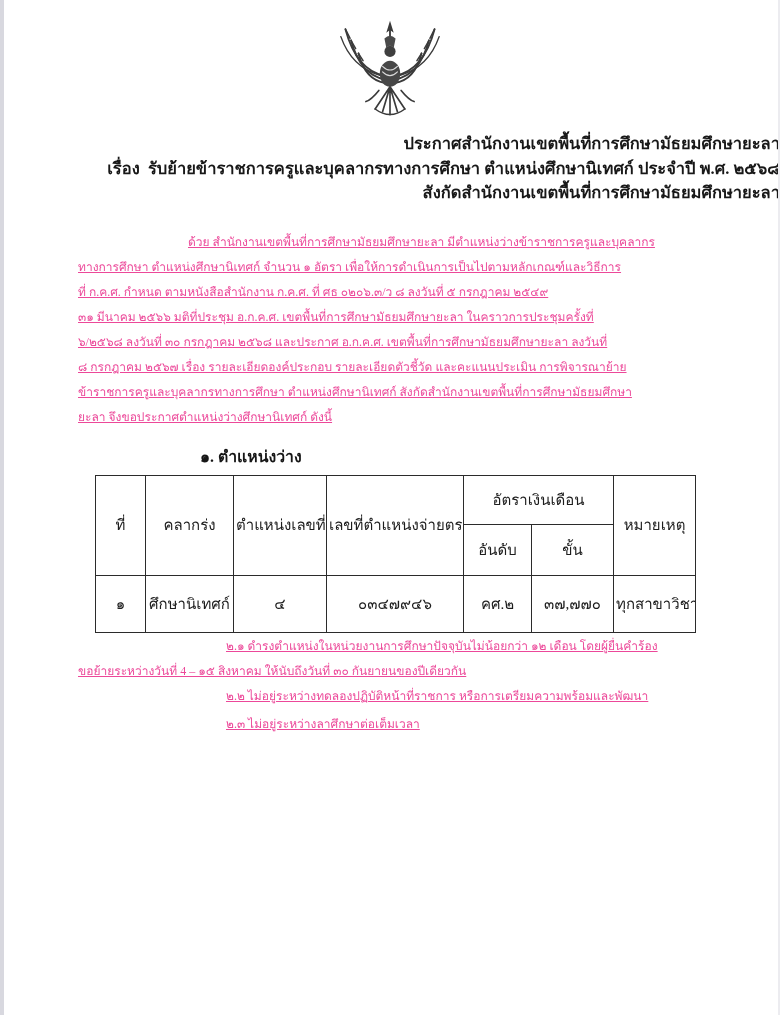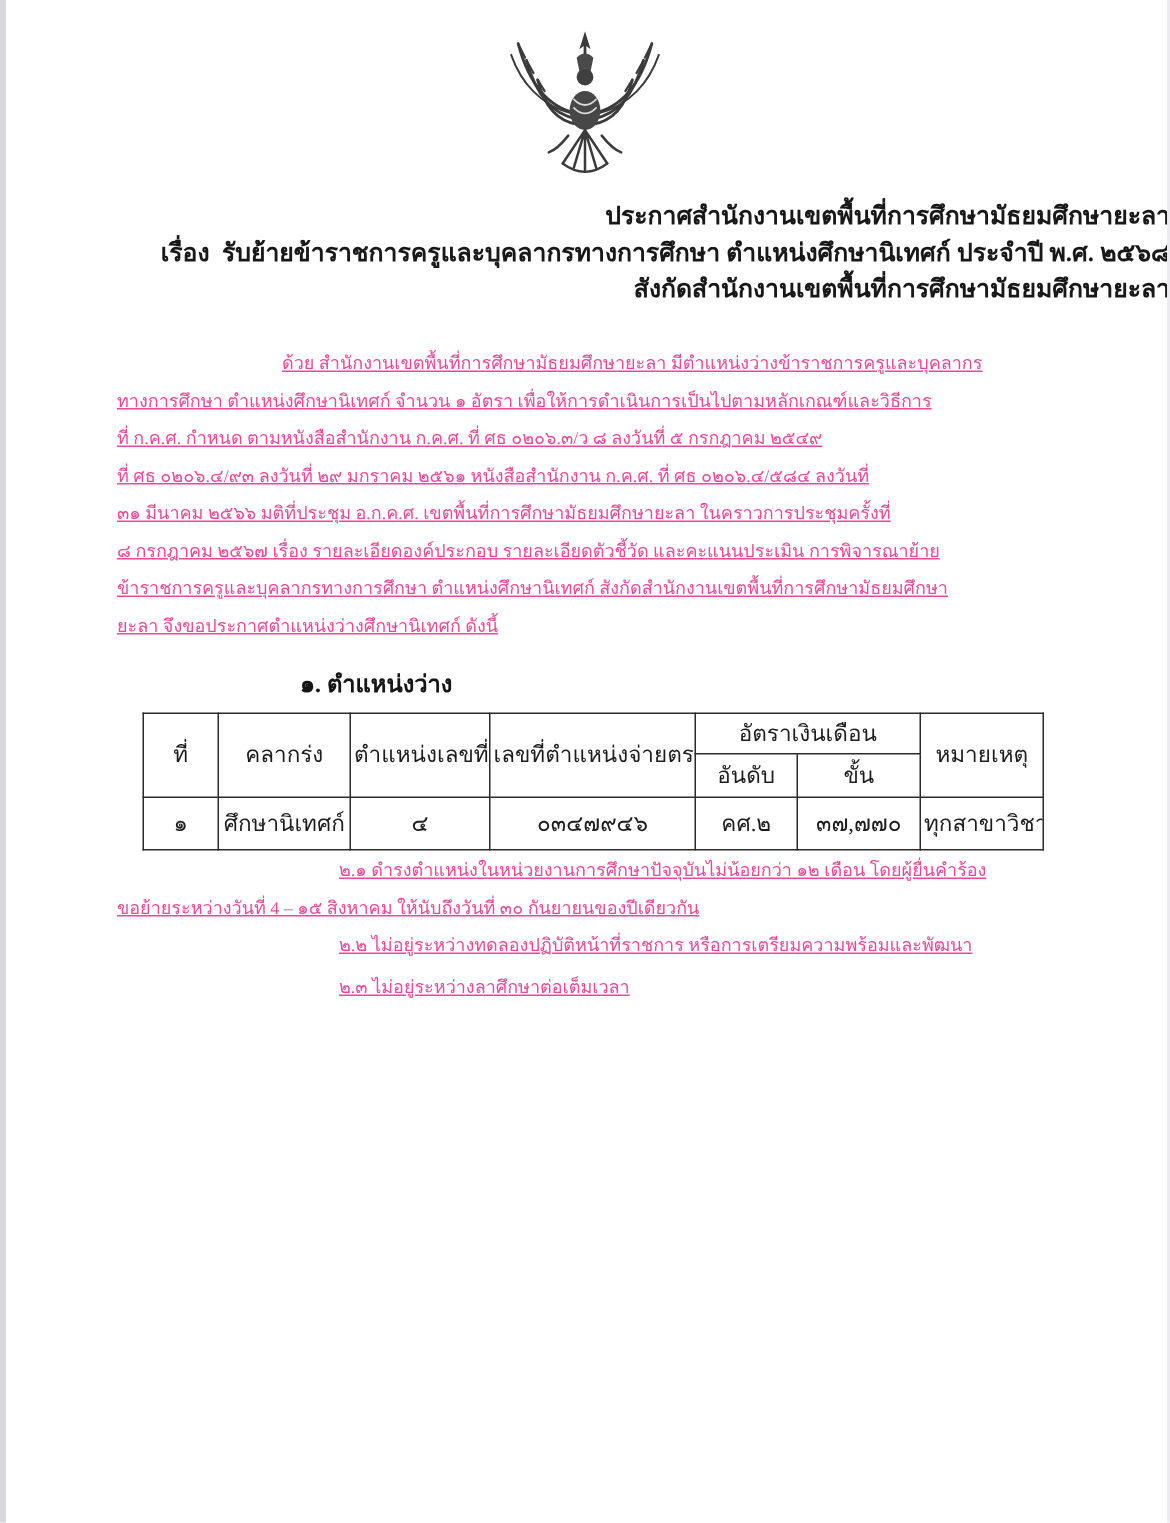--- a/index.html
+++ b/index.html
@@ -19,21 +19,21 @@
   .para{font-size:12px;line-height:25px;color:#ec4899;text-decoration:underline;}
   .para .line{white-space:pre-wrap;}
   .intro{margin-top:24px;}
   .indent-para{padding-left:110px;}
   .indent-item{padding-left:148px;}
   .indent-head{padding-left:122px;}
   .sec-heading{margin-top:14px;font-weight:bold;font-size:15.8px;line-height:25px;color:#161616;white-space:pre-wrap;}
   .pos-table{border-collapse:collapse;margin:6px 0 0 17px;width:600px;table-layout:fixed;
     font-size:15px;color:#1d1d1d;}
   .pos-table th,.pos-table td{border:1.6px solid #2b2b2b;text-align:center;vertical-align:middle;
-    font-weight:normal;padding:1px 2px;white-space:nowrap;overflow:hidden;}
+    font-weight:normal;padding:12px 2px;white-space:nowrap;overflow:hidden;}
   .pos-table thead tr.h1 th{height:24px;}
   .pos-table thead tr.h2 th{height:26px;}
   .pos-table tbody td{height:32px;}
   .sec2-lines{margin-top:1px;}
   .gap-sm{margin-top:3px;}
 </style>
 </head>
 <body>
 
 <div class="sheet">
@@ -75,22 +75,22 @@
     <div class="line">ประกาศสำนักงานเขตพื้นที่การศึกษามัธยมศึกษายะลา</div>
     <div class="line">เรื่อง  รับย้ายข้าราชการครูและบุคลากรทางการศึกษา ตำแหน่งศึกษานิเทศก์ ประจำปี พ.ศ. ๒๕๖๘</div>
     <div class="line">สังกัดสำนักงานเขตพื้นที่การศึกษามัธยมศึกษายะลา</div>
   </div>
 
   <div class="content">
     <div class="para intro">
       <div class="line indent-para">ด้วย สำนักงานเขตพื้นที่การศึกษามัธยมศึกษายะลา มีตำแหน่งว่างข้าราชการครูและบุคลากร</div>
       <div class="line">ทางการศึกษา ตำแหน่งศึกษานิเทศก์ จำนวน ๑ อัตรา เพื่อให้การดำเนินการเป็นไปตามหลักเกณฑ์และวิธีการ</div>
       <div class="line">ที่ ก.ค.ศ. กำหนด ตามหนังสือสำนักงาน ก.ค.ศ. ที่ ศธ ๐๒๐๖.๓/ว ๘ ลงวันที่ ๕ กรกฎาคม ๒๕๔๙</div>
-      <div class="line">ที่ ศธ ๐๒๐๖.๔/๙๓ ลงวันที่ ๒๙ มกราคม ๒๕๖๑ หนังสือสำนักงาน ก.ค.ศ. ที่ ศธ ๐๒๐๖.๔/๕๘๔ ลงวันที่</div>
       <div class="line">๓๑ มีนาคม ๒๕๖๖ มติที่ประชุม อ.ก.ค.ศ. เขตพื้นที่การศึกษามัธยมศึกษายะลา ในคราวการประชุมครั้งที่</div>
+      <div class="line">๖/๒๕๖๘ ลงวันที่ ๓๐ กรกฎาคม ๒๕๖๘ และประกาศ อ.ก.ค.ศ. เขตพื้นที่การศึกษามัธยมศึกษายะลา ลงวันที่</div>
       <div class="line">๘ กรกฎาคม ๒๕๖๗ เรื่อง รายละเอียดองค์ประกอบ รายละเอียดตัวชี้วัด และคะแนนประเมิน การพิจารณาย้าย</div>
       <div class="line">ข้าราชการครูและบุคลากรทางการศึกษา ตำแหน่งศึกษานิเทศก์ สังกัดสำนักงานเขตพื้นที่การศึกษามัธยมศึกษา</div>
       <div class="line">ยะลา จึงขอประกาศตำแหน่งว่างศึกษานิเทศก์ ดังนี้</div>
     </div>
 
     <div class="sec-heading indent-head">๑. ตำแหน่งว่าง</div>
 
     <table class="pos-table">
       <colgroup>
         <col style="width:50px">

